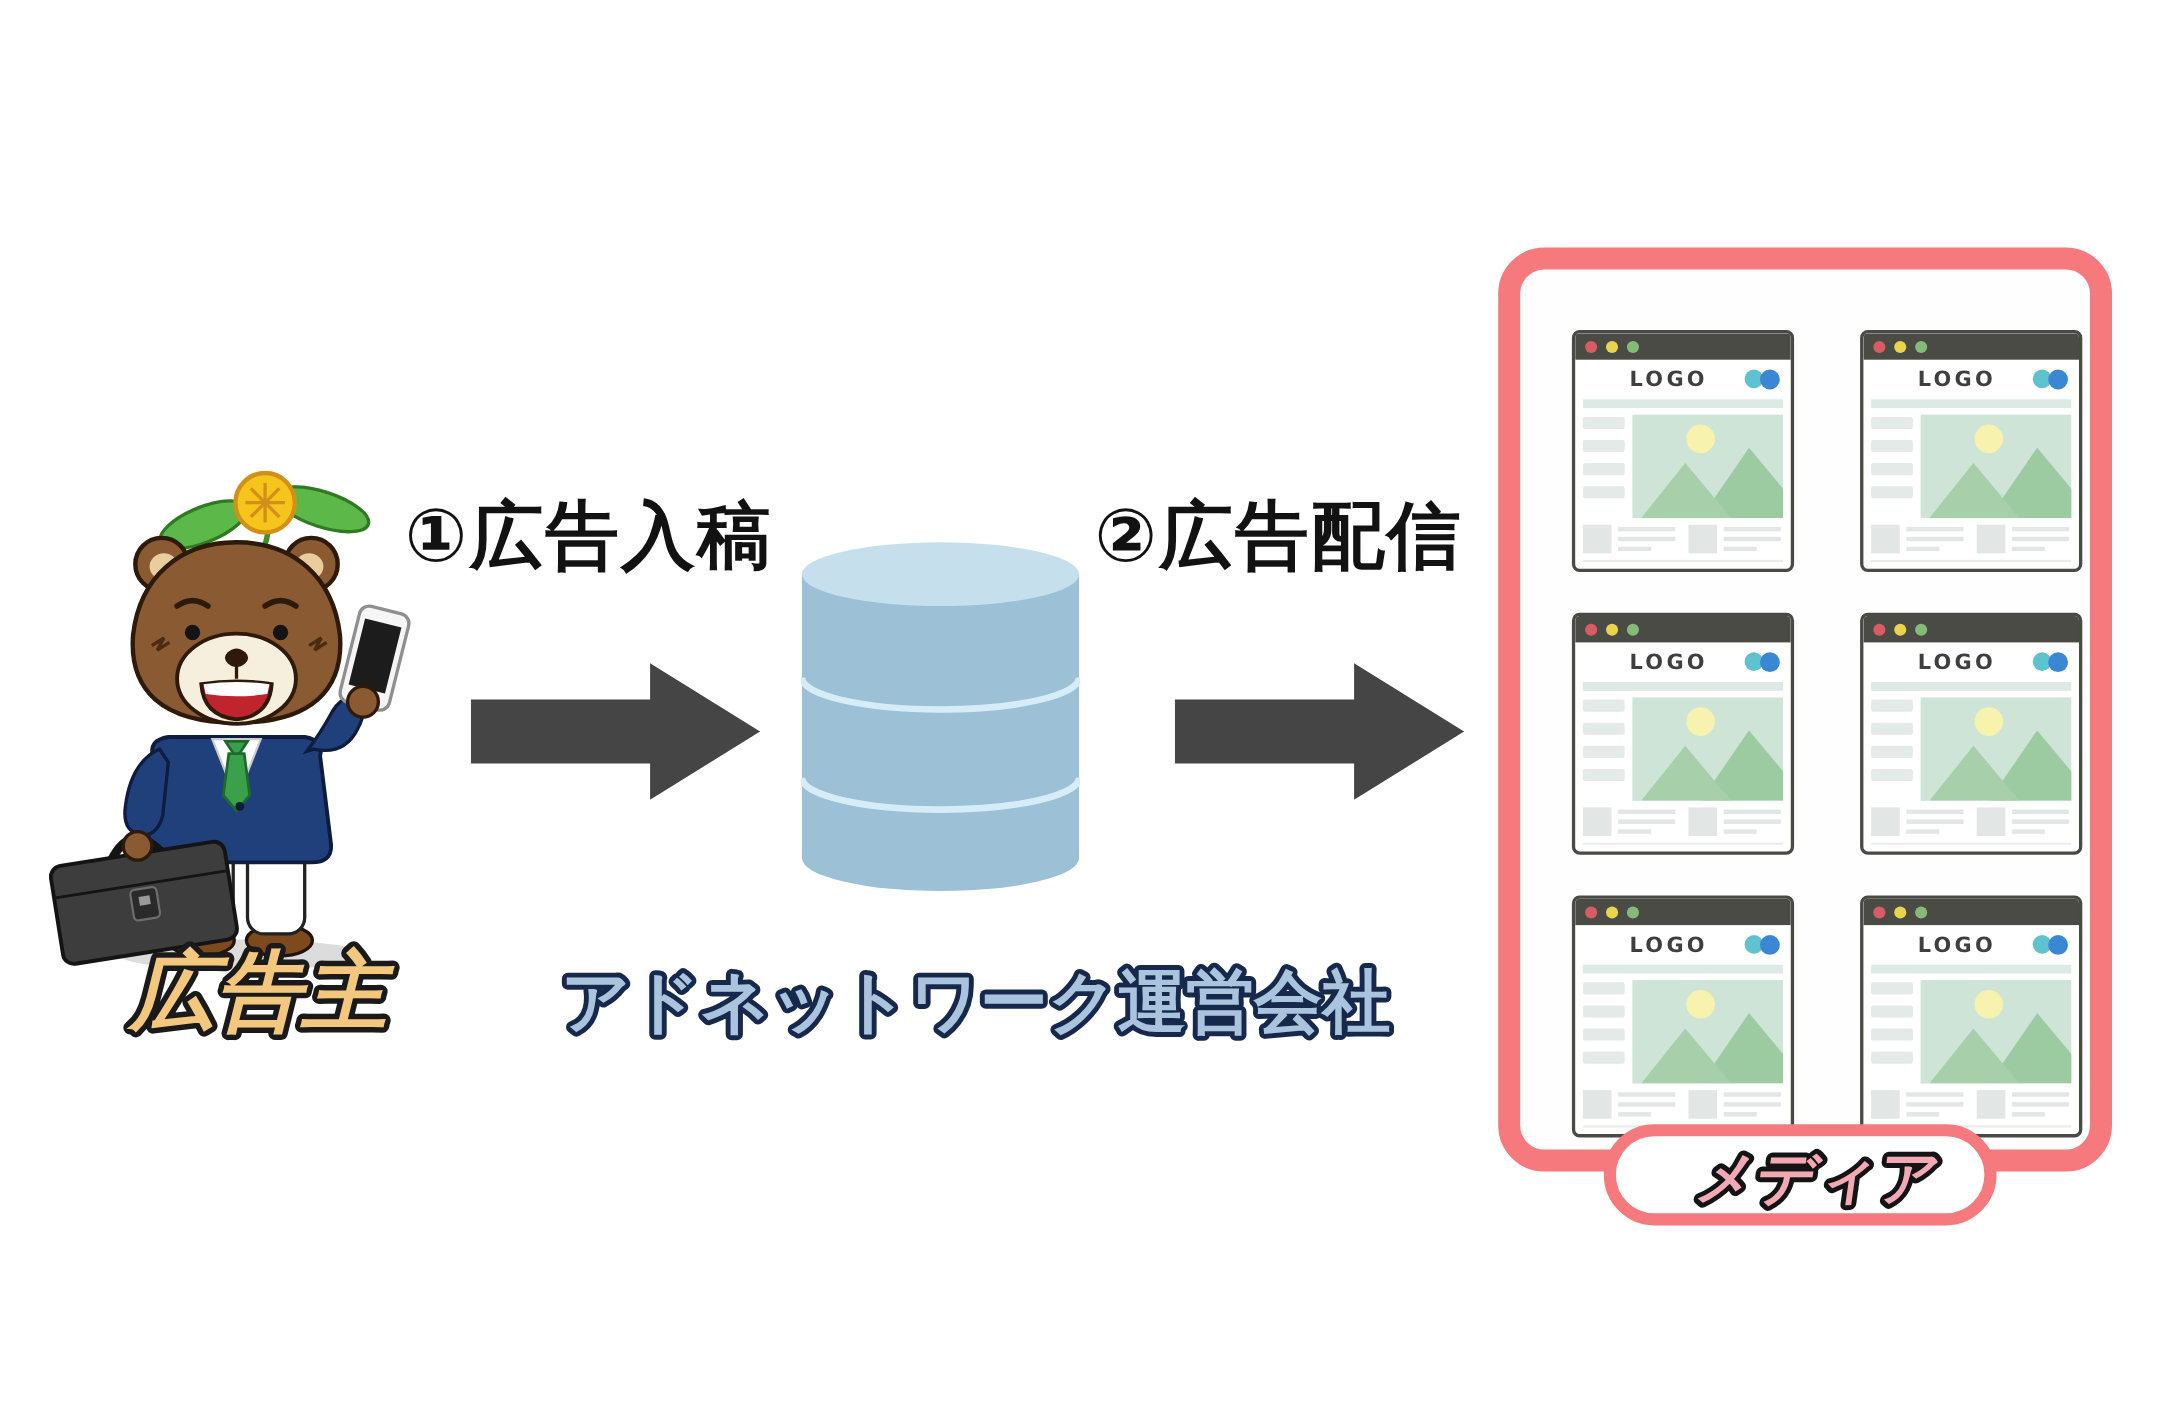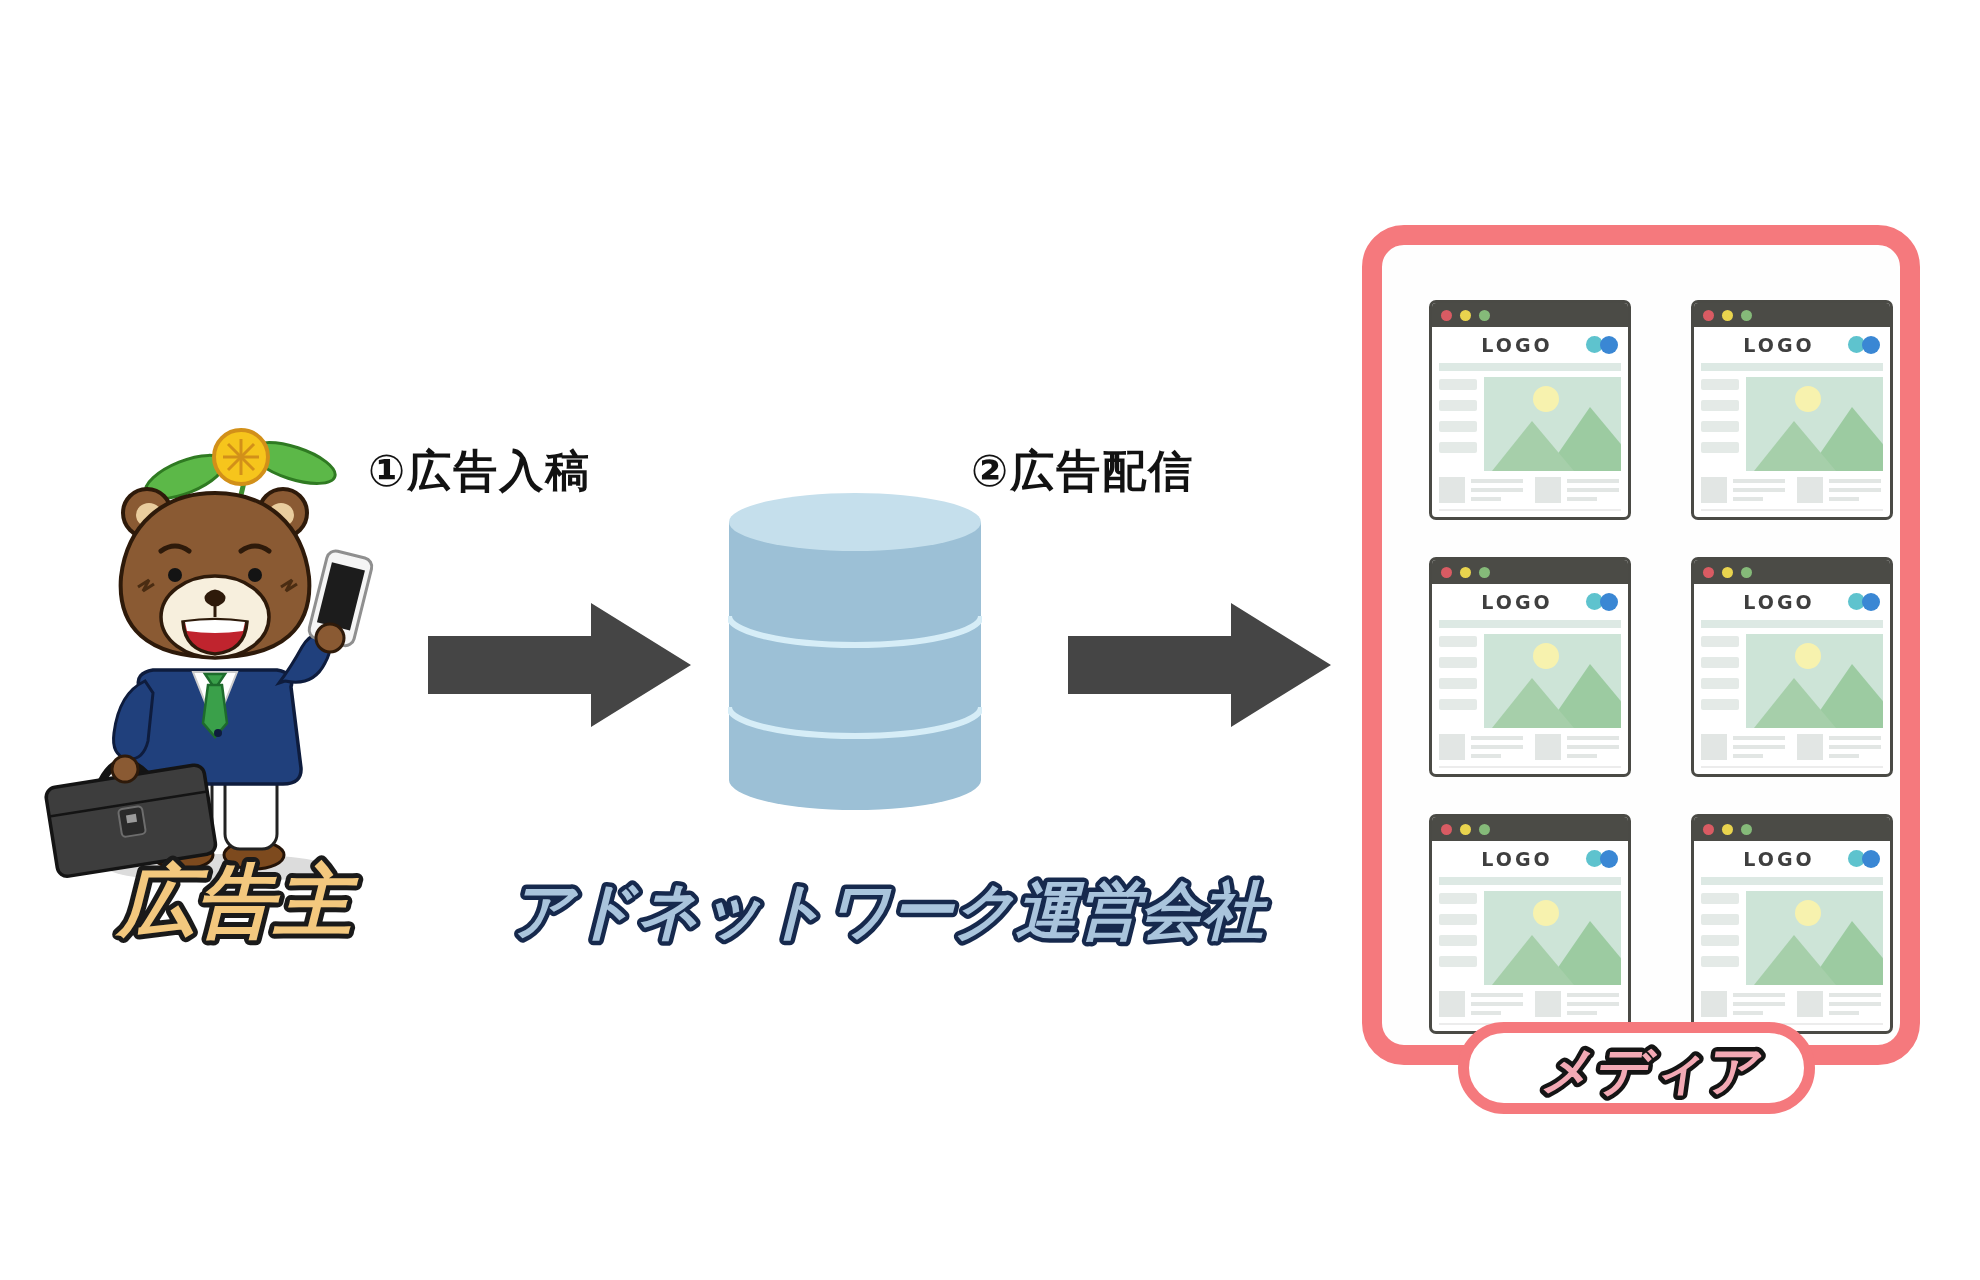--- a/index.html
+++ b/index.html
@@ -1,21 +1,21 @@
 <!DOCTYPE html>
 <html><head>
 <meta charset="utf-8">
 <style>
   html,body{margin:0;padding:0;background:#ffffff;}
   .canvas{position:relative;width:1980px;height:1280px;background:#ffffff;overflow:hidden;
           font-family:"DejaVu Sans",sans-serif;}
   .abs{position:absolute;}
 
   
-  .step-label{font-weight:bold;font-size:44px;color:#121212;letter-spacing:2px;white-space:nowrap;}
+  .step-label{font-weight:bold;font-size:67px;color:#121212;letter-spacing:2px;white-space:nowrap;}
 
   
   .arrow svg{display:block;}
 
   
   .media-frame{left:1362px;top:225px;width:558px;height:840px;box-sizing:border-box;
                border:20px solid #f5797d;border-radius:42px;background:#fefefe;}
   .media-grid{position:absolute;left:20px;top:20px;right:20px;bottom:20px;
               padding:35px 0 0 27px;box-sizing:border-box;
               display:grid;grid-template-columns:202px 202px;grid-auto-rows:220px;
@@ -145,27 +145,27 @@
 
   <div class="abs" style="left:728px;top:492px;">
     <svg width="254" height="322" viewBox="0 0 254 322">
       <path d="M1,30 L1,288 A126,30 0 0 0 253,288 L253,30 Z" fill="#9cc0d6"></path>
       <path d="M1,124 A126,29 0 0 0 253,124" fill="none" stroke="#d6edf7" stroke-width="6"></path>
       <path d="M1,215 A126,29 0 0 0 253,215" fill="none" stroke="#d6edf7" stroke-width="6"></path>
       <ellipse cx="127" cy="30" rx="126" ry="29" fill="#c5dfec"></ellipse>
     </svg>
   </div>
 
-  <div class="abs" style="left:492px;top:848px;font-style:italic;">
+  <div class="abs" style="left:492px;top:848px;">
     <svg width="790" height="112" viewBox="0 0 790 112">
       <text x="395" y="84" text-anchor="middle" font-family="DejaVu Sans, sans-serif" font-weight="bold" font-size="62" fill="#a9c4dc" stroke="#16294d" stroke-width="9" paint-order="stroke" stroke-linejoin="round">アドネットワーク運営会社</text>
     </svg>
   </div>
 
-  <div class="abs step-label" style="left:971px;top:442px;">②広告配信</div>
+  <div class="abs step-label" style="left:995px;top:442px;">②広告配信</div>
 
   <div class="abs arrow" style="left:1068px;top:600px;">
     <svg width="265" height="130" viewBox="0 0 265 130">
       <polygon points="0,36 163,36 163,3 263,65 163,127 163,94 0,94" fill="#454545"></polygon>
     </svg>
   </div>
 
   <div class="abs media-frame">
     <div class="media-grid">
   <div class="win">

